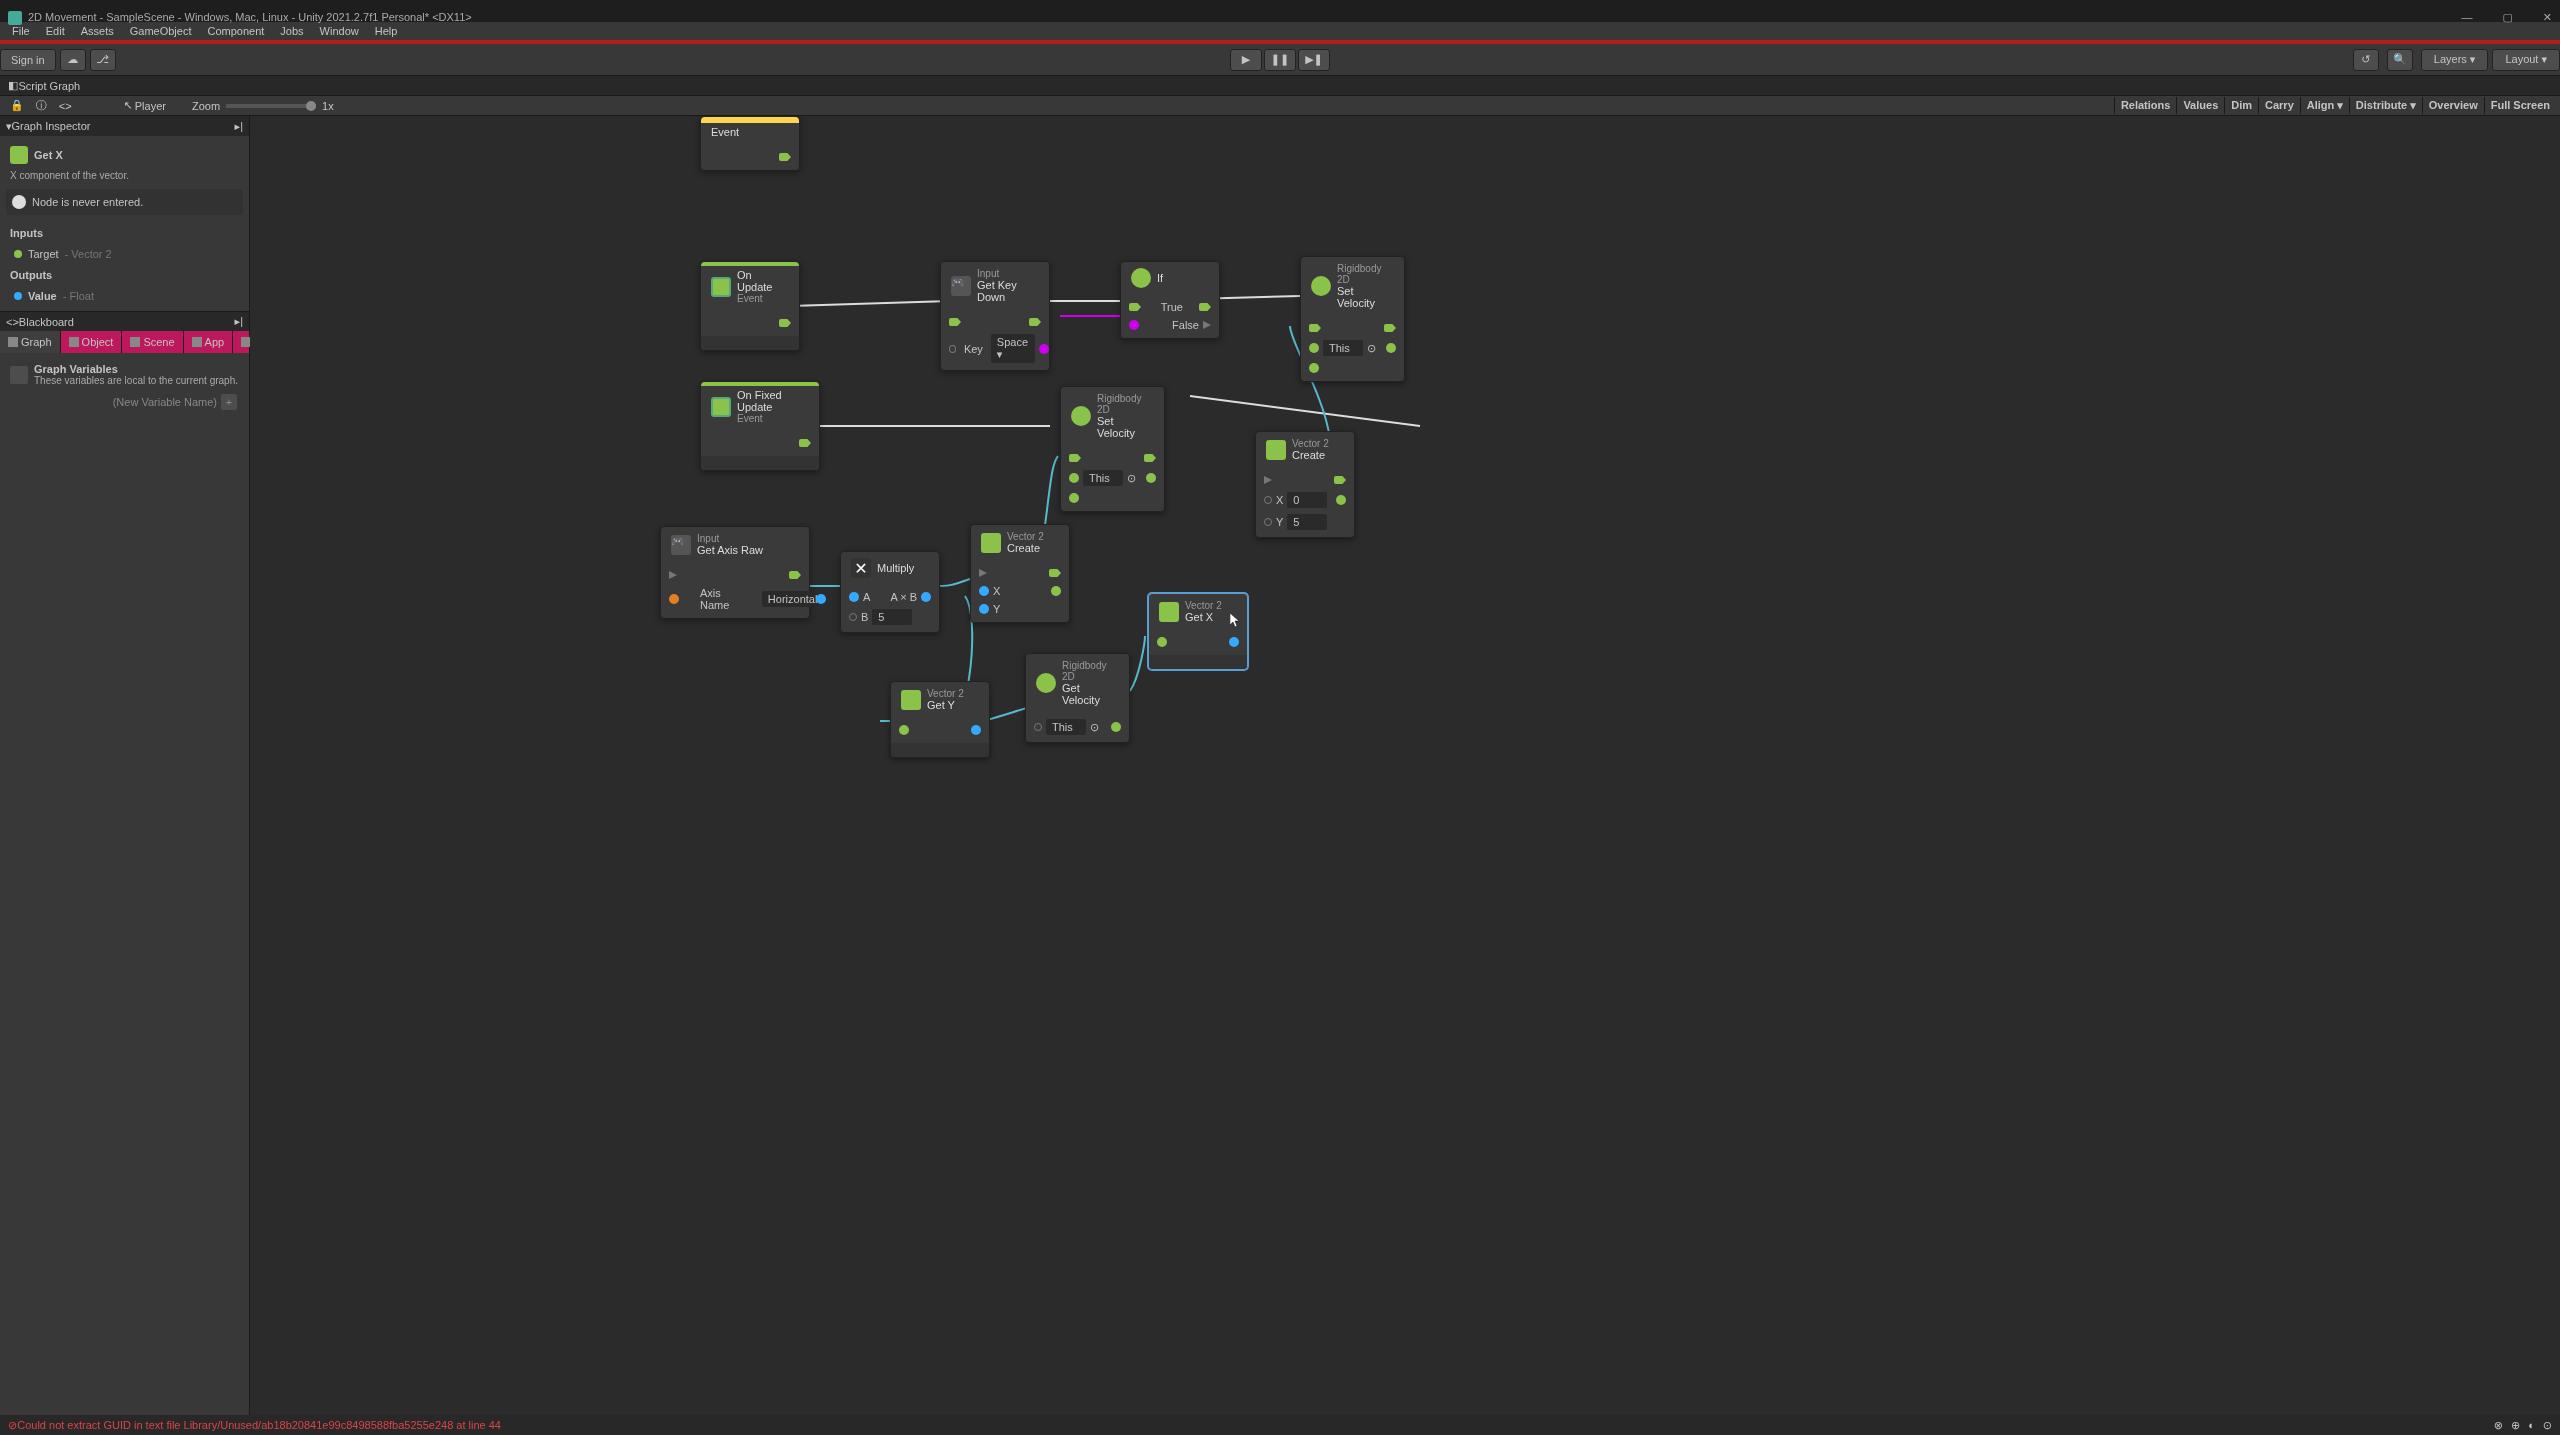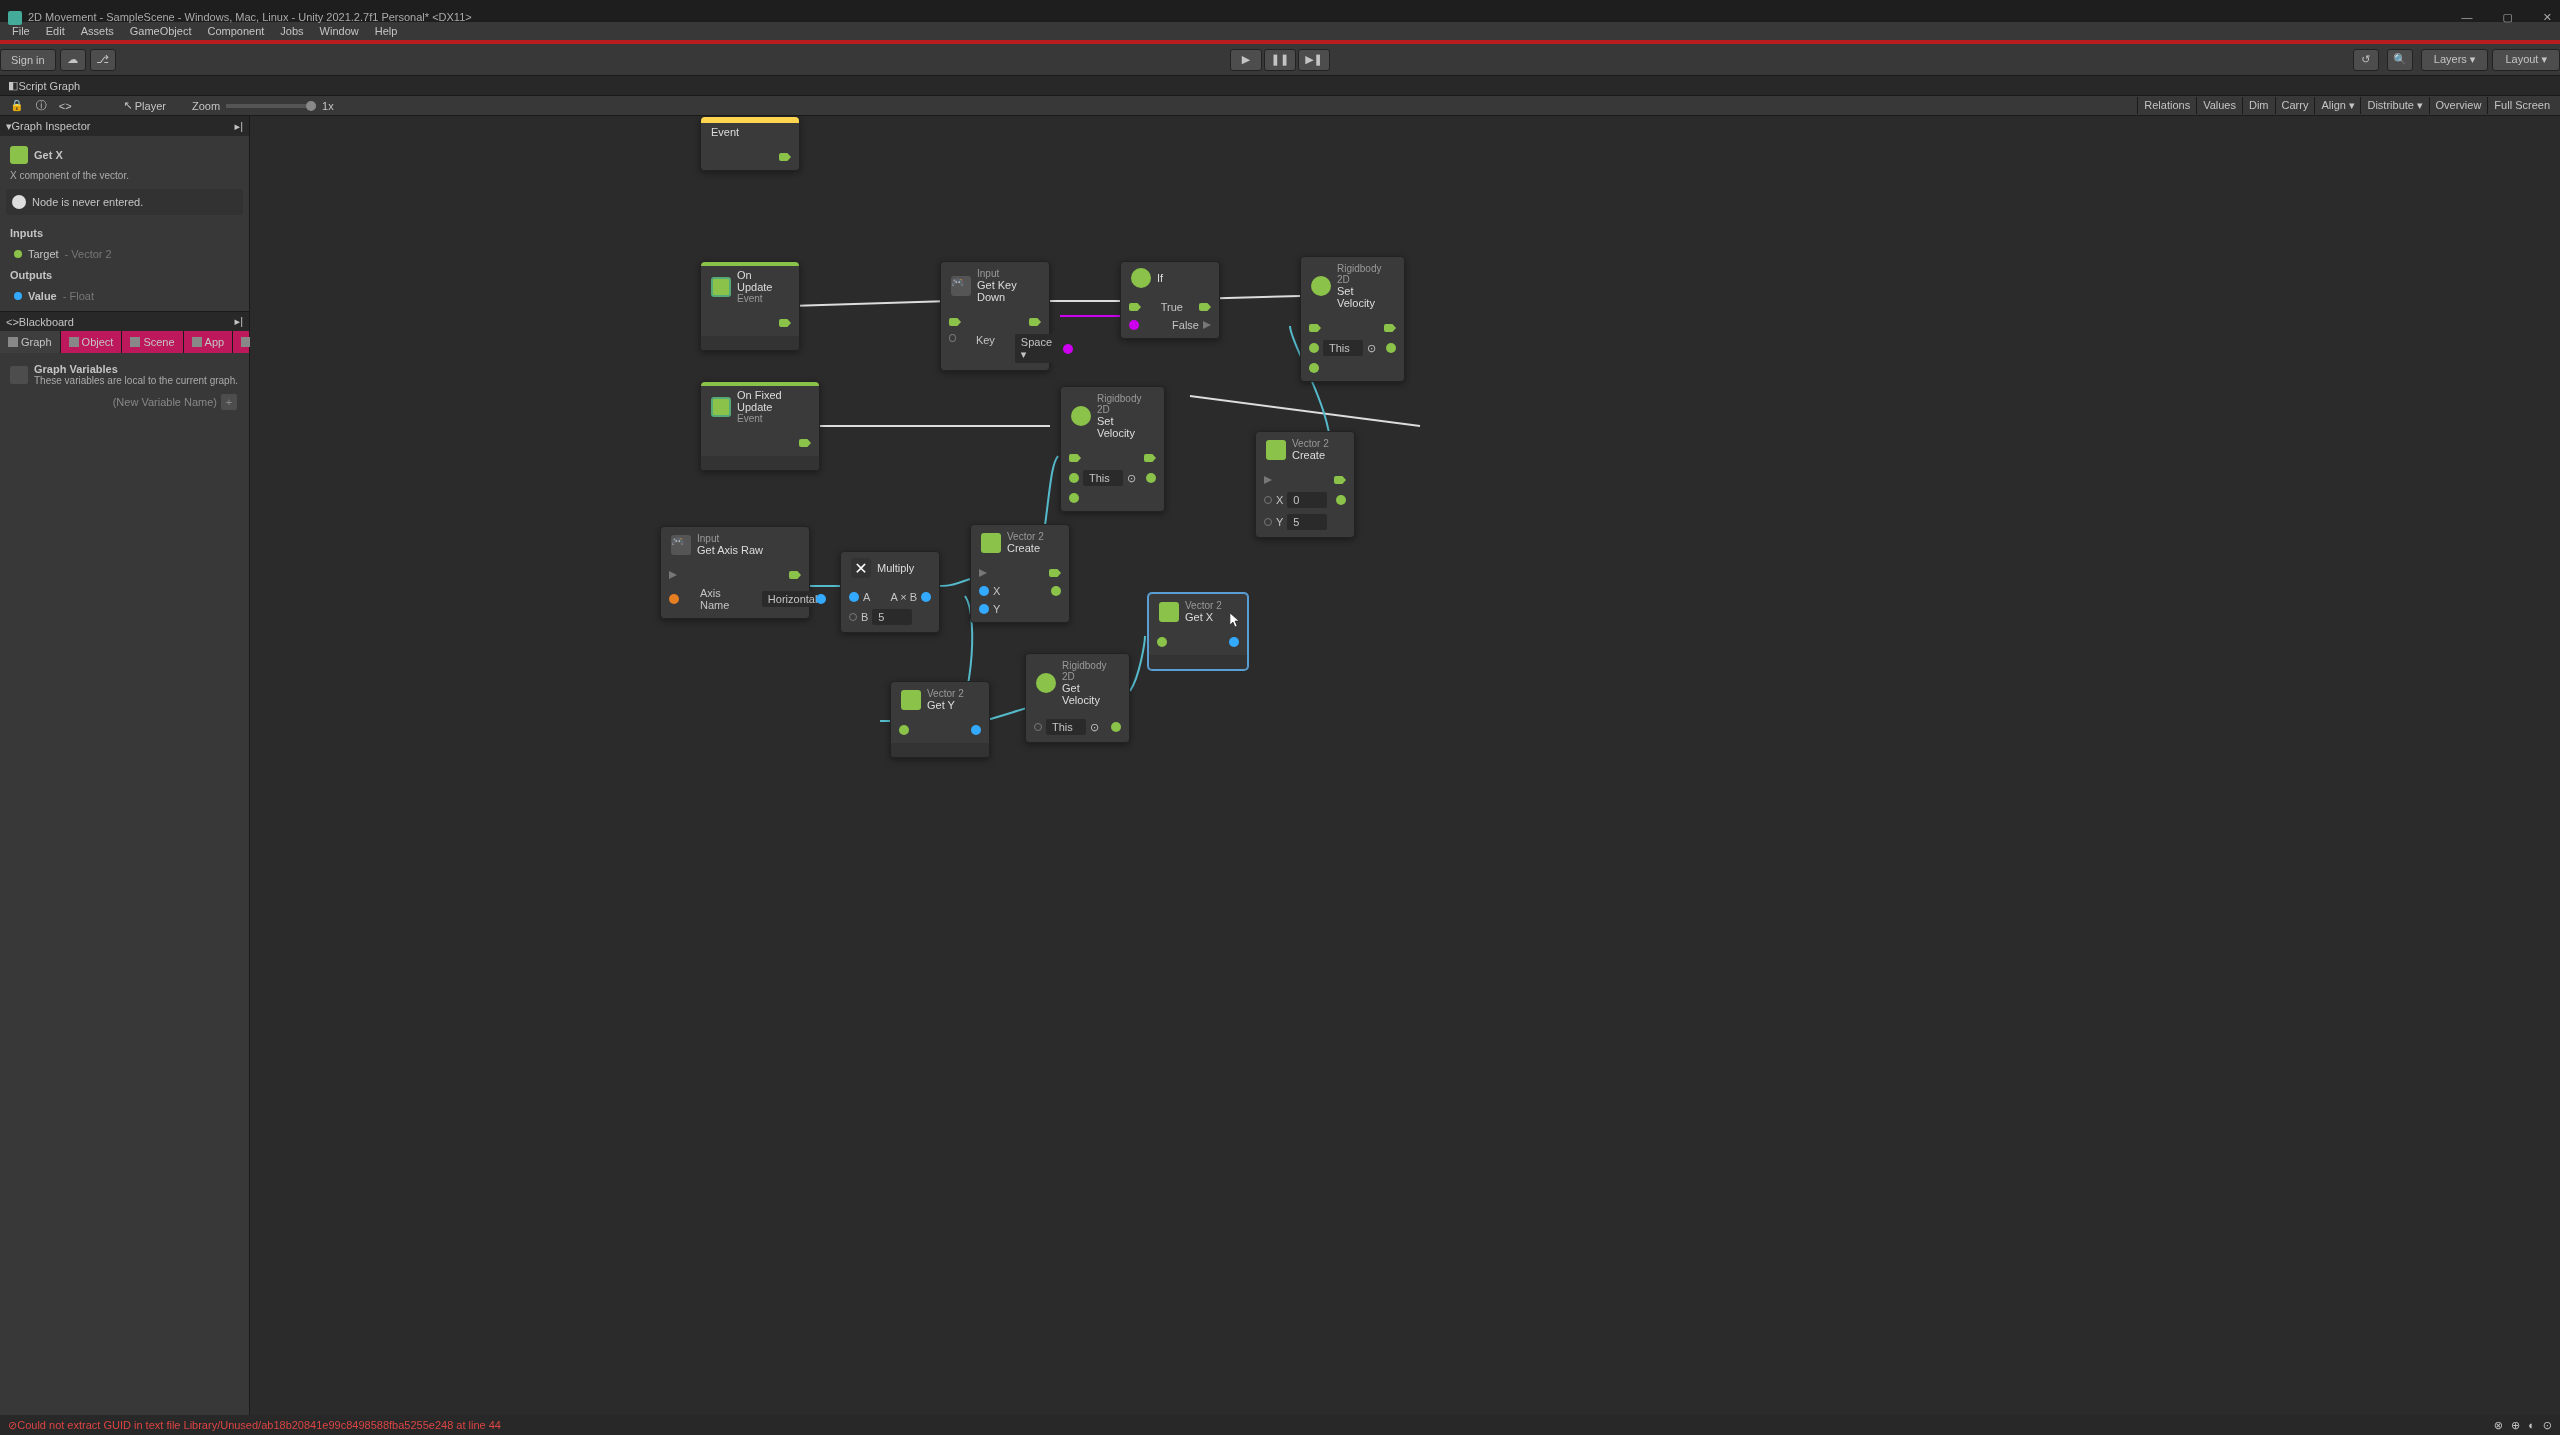--- a/index.html
+++ b/index.html
@@ -16,21 +16,21 @@
 .toolbar-btn { padding: 4px 10px; background: #4d4d4d; border: 1px solid #222; border-radius: 3px; margin-right: 4px; cursor: pointer; }
 .toolbar-icon { width: 26px; height: 22px; background: #4d4d4d; border: 1px solid #222; border-radius: 3px; margin-right: 4px; display: flex; align-items: center; justify-content: center; cursor: pointer; }
 .play-controls { position: absolute; left: 50%; transform: translateX(-50%); display: flex; gap: 2px; }
 .play-btn { width: 32px; height: 22px; background: #4d4d4d; border: 1px solid #222; border-radius: 3px; display: flex; align-items: center; justify-content: center; cursor: pointer; }
 .toolbar-right { margin-left: auto; display: flex; gap: 4px; }
 .dropdown { padding: 3px 12px; background: #4d4d4d; border: 1px solid #222; border-radius: 3px; cursor: pointer; }
 
 .tab-header { height: 20px; background: #282828; display: flex; align-items: center; padding: 0 8px; border-bottom: 1px solid #1a1a1a; }
 
 .graph-toolbar { height: 20px; background: #383838; display: flex; align-items: center; padding: 0 4px; border-bottom: 1px solid #1a1a1a; }
-.graph-toolbar-right { margin-left: auto; display: flex; }
+.graph-toolbar-right { margin-left: auto; display: flex; font-weight: bold; }
 .graph-tool { padding: 2px 6px; cursor: pointer; border-left: 1px solid #1a1a1a; }
 .graph-tool-left { padding: 2px 6px; cursor: pointer; display: flex; align-items: center; gap: 2px; }
 .zoom-slider { width: 90px; height: 4px; background: #555; margin: 0 6px; position: relative; }
 .zoom-handle { position: absolute; right: 0; top: -3px; width: 10px; height: 10px; background: #888; border-radius: 50%; }
 
 .main-area { display: flex; height: calc(100% - 116px); }
 
 .left-panel { width: 250px; background: #383838; border-right: 1px solid #1a1a1a; display: flex; flex-direction: column; }
 .inspector-header { height: 20px; background: #282828; display: flex; align-items: center; padding: 0 6px; }
 .inspector-body { padding: 6px; background: #383838; }
@@ -300,21 +300,21 @@
           <span class="node-subtitle">Input</span>
           <span class="node-main-title">Get Key Down</span>
         </div>
       </div>
       <div class="node-body">
         <div class="node-row between">
           <div class="port flow green"></div>
           <div class="port flow green"></div>
         </div>
         <div class="node-row between">
-          <div style="display:flex;gap:20px;align-items:flex-start">
+          <div style="display:flex;gap:8px;align-items:center">
             <div class="port-outer"></div>
             <span>Key</span>
             <span class="node-field"><span>Space</span> ▾</span>
           </div>
           <div class="port data magenta"></div>
         </div>
       </div>
     </div>
 
     <div class="node" style="left:870px;top:145px;width:80px">

